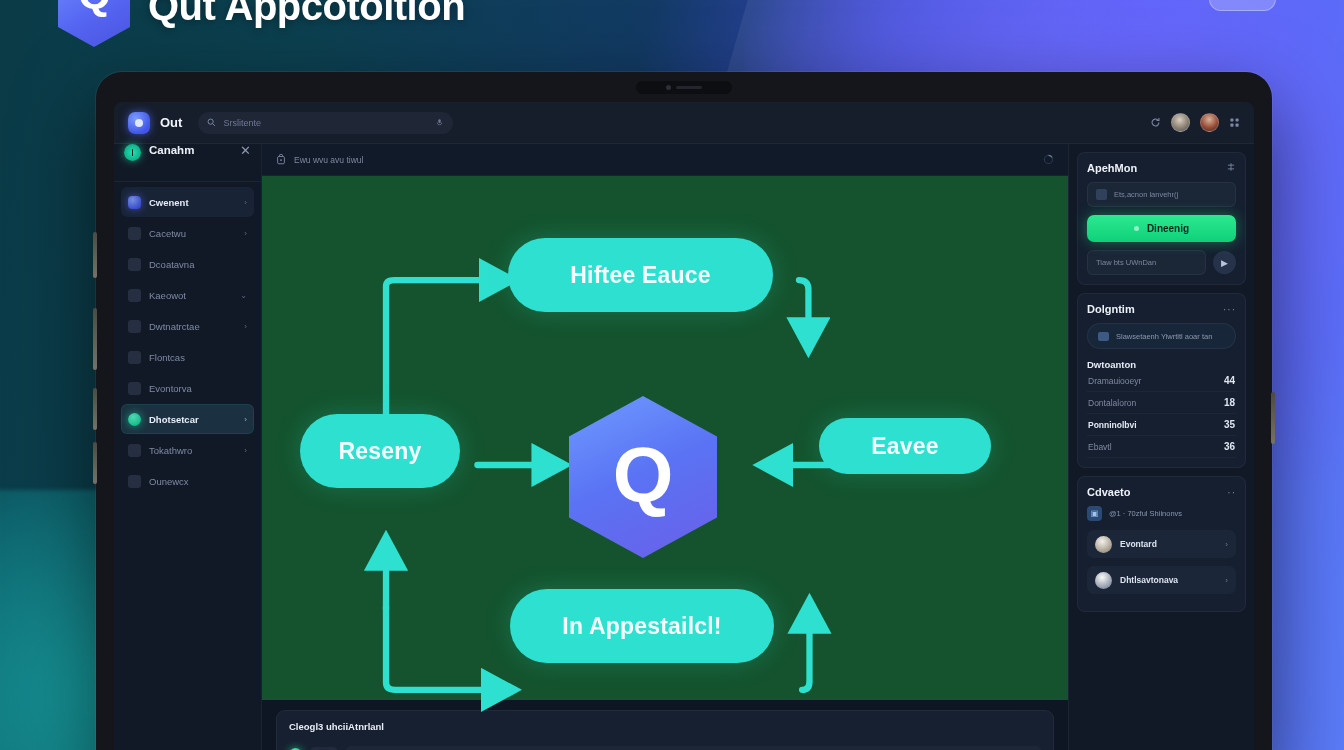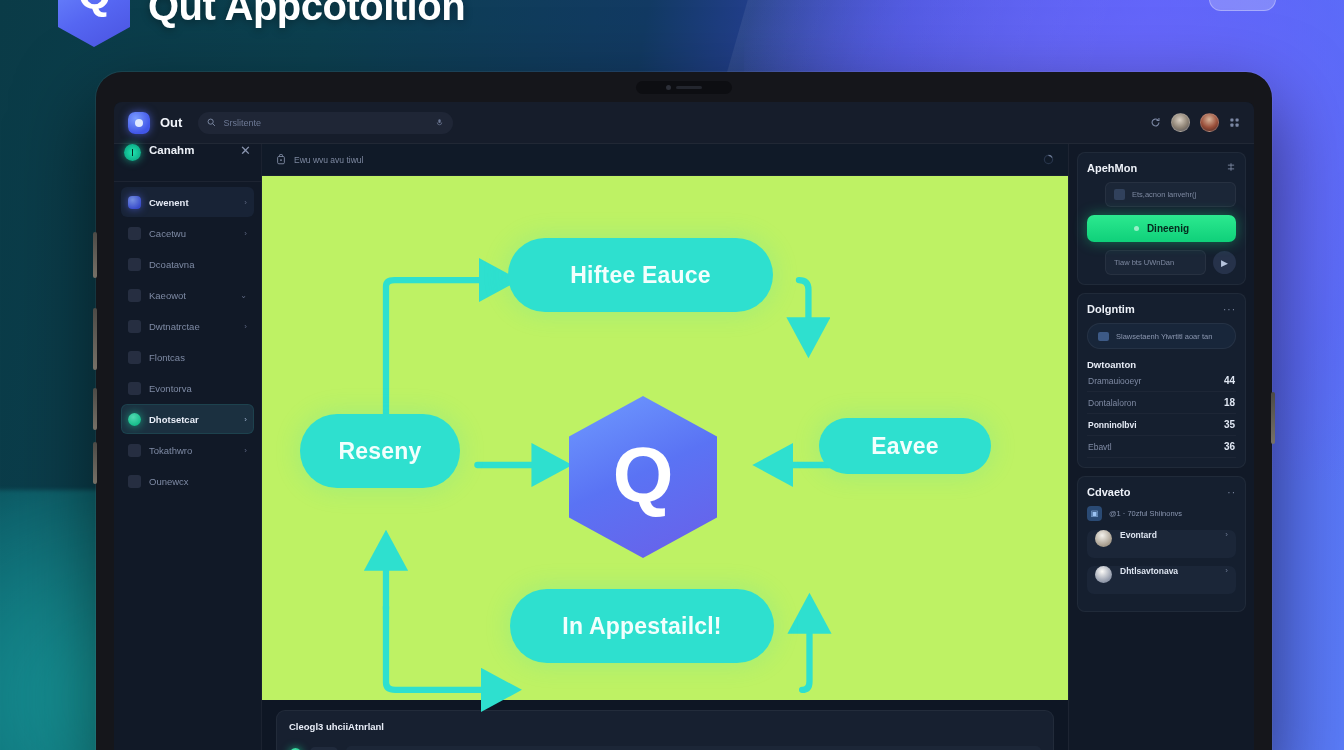--- a/index.html
+++ b/index.html
@@ -191,21 +191,21 @@
   
   .main { flex: 1; min-width: 0; display: flex; flex-direction: column; background: #0e1624; }
   .main-head {
     height: 32px; flex: none; display: flex; align-items: center; gap: 8px;
     padding: 0 14px; border-bottom: 1px solid rgba(255,255,255,0.04);
     background: #101a28;
   }
   .main-head .bc { font-size: 8.5px; color: #7a8600; color: #7c879f; filter: blur(0.5px); }
   .main-head .sp { margin-left: auto; color: #5d6880; }
 
-  .canvas { flex: 1; position: relative; background: #bef264; min-height: 0; }
+  .canvas { flex: 1; position: relative; background: #14532d; min-height: 0; }
 
   
   .diagram { position: absolute; inset: 0; }
   .pill {
     position: absolute; border-radius: 999px;
     background: #2ee0cf;
     display: flex; align-items: center; justify-content: center;
     color: #f2fffd; font-weight: bold; letter-spacing: .2px;
     box-shadow: 0 0 26px rgba(46,224,207,0.22);
     filter: blur(0.15px);
@@ -261,21 +261,21 @@
     background: #151f2f; border: 1px solid rgba(255,255,255,0.05);
     border-radius: 8px; padding: 9px;
   }
   .card-head { display: flex; align-items: center; margin-bottom: 8px; }
   .card-head .ct { flex: 1; font-size: 11px; font-weight: bold; color: #eef2f9; filter: blur(0.45px); }
   .card-head .ca { color: #7e8aa3; font-size: 10px; letter-spacing: 1px; }
 
   .field {
     height: 25px; border-radius: 6px; background: #1b2637;
     border: 1px solid rgba(255,255,255,0.055);
-    display: flex; align-items: center; gap: 7px; padding: 0 8px; margin-left: 18px;
+    display: flex; align-items: center; gap: 7px; padding: 0 8px;
   }
   .field .fi { width: 11px; height: 11px; border-radius: 2px; background: #31415c; flex: none; }
   .field .fv { font-size: 7.5px; color: #7b8600; color: #7d88a0; filter: blur(0.6px); flex: 1; white-space: nowrap; overflow: hidden; }
 
   .btn-green {
     margin-top: 8px; height: 27px; border-radius: 7px;
     background: linear-gradient(180deg, #2ce98f, #0fd07a);
     display: flex; align-items: center; justify-content: center; gap: 8px;
     color: #04291d; font-size: 10px; font-weight: bold;
     box-shadow: 0 0 14px rgba(26,215,130,0.45);
@@ -313,21 +313,21 @@
   .info-row .ii {
     width: 15px; height: 15px; border-radius: 4px;
     background: #2a4a74; flex: none;
     display: flex; align-items: center; justify-content: center;
     color: #9cc3f2; font-size: 8px;
   }
   .info-row .iv { font-size: 7.5px; color: #8995af; filter: blur(0.6px); }
 
   .list-item {
     height: 28px; border-radius: 7px; background: #1b2638;
-    display: flex; align-items: flex-start; gap: 8px; padding: 0 8px;
+    display: flex; align-items: center; gap: 8px; padding: 0 8px;
     margin-bottom: 8px;
   }
   .list-item .la {
     width: 17px; height: 17px; border-radius: 50%; flex: none;
     background: radial-gradient(circle at 42% 32%, #f3f1ec, #a59b8c 70%);
   }
   .list-item .la.b { background: radial-gradient(circle at 42% 32%, #fbfaf7, #8f97a8 70%); }
   .list-item .ll { flex: 1; font-size: 8.5px; font-weight: bold; color: #dde4f0; filter: blur(0.55px); }
   .list-item .lc { font-size: 8px; color: #6f7b95; }
 

